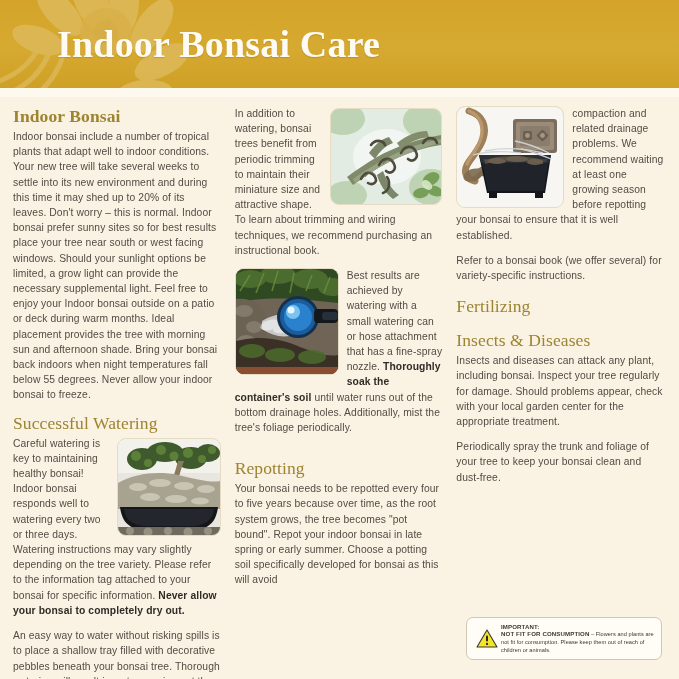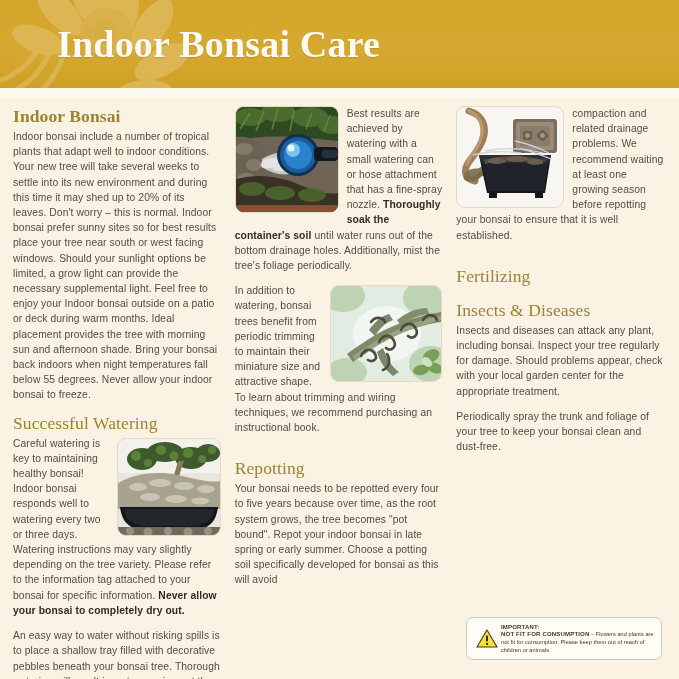--- a/index.html
+++ b/index.html
@@ -252,20 +252,64 @@
           </div>
           <p class="body"><span>Careful watering is key to maintaining healthy bonsai! Indoor bonsai responds well to watering every two or three days. Watering instructions may vary slightly depending on the tree variety. Please refer to the information tag attached to your bonsai for specific information. </span><b class="em">Never allow your bonsai to completely dry out.</b></p>
         </div>
 
         <p class="body last">An easy way to water without risking spills is to place a shallow tray filled with decorative pebbles beneath your bonsai tree. Thorough watering will result in water running out the</p>
       </div>
 
       <div class="col col-2">
 
         <div class="clearfix">
+          <div class="photo ph-float-right" style="width:110px;height:95px;">
+            <svg viewBox="0 0 110 95" width="110" height="95" xmlns="http://www.w3.org/2000/svg">
+              <rect width="110" height="95" fill="#f0f3ee"></rect>
+              <rect x="0" y="0" width="110" height="95" fill="#e3ece2"></rect>
+              <g fill="#9fbf8c" opacity="0.55">
+                <ellipse cx="12" cy="10" rx="22" ry="16"></ellipse>
+                <ellipse cx="96" cy="12" rx="24" ry="18"></ellipse>
+                <ellipse cx="100" cy="78" rx="22" ry="18"></ellipse>
+                <ellipse cx="16" cy="86" rx="20" ry="14"></ellipse>
+              </g>
+              <g fill="#ffffff" opacity="0.55">
+                <ellipse cx="56" cy="48" rx="34" ry="28"></ellipse>
+              </g>
+              <path d="M110 26 C 86 30 64 38 46 48 C 34 55 24 62 16 68 L22 76 C 32 69 44 60 58 53 C 76 44 94 38 110 36 Z" fill="#7f8a6b"></path>
+              <path d="M110 30 C 88 34 68 42 52 51 C 40 58 30 64 22 70 L24 74 C 34 67 46 59 60 52 C 78 43 94 38 110 34 Z" fill="#98a383"></path>
+              <path d="M38 44 C 44 36 50 30 58 28 L62 34 C 54 37 48 43 44 50 Z" fill="#7b866a"></path>
+              <path d="M66 34 C 76 26 86 22 96 22 L98 28 C 88 29 78 33 70 40 Z" fill="#828d6c"></path>
+              <path d="M52 62 C 56 72 60 80 68 86 L62 90 C 54 84 48 74 46 66 Z" fill="#7b866a"></path>
+              <g fill="none" stroke="#4e4a3c" stroke-width="2.6" stroke-linecap="round">
+                <path d="M30 70 C 34 62 40 62 44 68 C 47 73 42 77 37 74"></path>
+                <path d="M48 56 C 52 48 60 48 63 55 C 66 61 60 66 55 62"></path>
+                <path d="M70 44 C 74 36 82 36 85 43 C 88 49 82 54 77 50"></path>
+                <path d="M92 34 C 96 27 104 28 106 34"></path>
+                <path d="M56 68 C 60 74 58 82 52 84"></path>
+                <path d="M40 36 C 44 30 52 31 54 36"></path>
+              </g>
+              <g fill="none" stroke="#6a6552" stroke-width="1.2" opacity="0.7">
+                <path d="M34 68 C 38 62 42 62 45 67"></path>
+                <path d="M52 55 C 56 49 61 49 63 54"></path>
+              </g>
+              <g fill="#6f9a4d" opacity="0.9">
+                <ellipse cx="100" cy="70" rx="9" ry="6" transform="rotate(-30 100 70)"></ellipse>
+                <ellipse cx="104" cy="82" rx="8" ry="5" transform="rotate(20 104 82)"></ellipse>
+                <ellipse cx="90" cy="84" rx="8" ry="5" transform="rotate(-10 90 84)"></ellipse>
+              </g>
+              <g fill="#d8e6c8" opacity="0.9">
+                <ellipse cx="96" cy="76" rx="6" ry="4" transform="rotate(40 96 76)"></ellipse>
+              </g>
+            </svg>
+          </div>
+          <p class="body">In addition to watering, bonsai trees benefit from periodic trimming to maintain their miniature size and attractive shape. To learn about trimming and wiring techniques, we recommend purchasing an instructional book.</p>
+        </div>
+
+        <div class="clearfix">
           <div class="photo ph-float-left" style="width:102px;height:105px;margin-top:0;">
             <svg viewBox="0 0 102 105" width="102" height="105" xmlns="http://www.w3.org/2000/svg">
               <rect width="102" height="105" fill="#6f6456"></rect>
               <path d="M0 0 L102 0 L102 34 C 70 30 30 26 0 34 Z" fill="#2f4a22"></path>
               <g fill="#4e7030" opacity="0.9">
                 <ellipse cx="14" cy="10" rx="16" ry="9"></ellipse>
                 <ellipse cx="42" cy="6" rx="18" ry="9"></ellipse>
                 <ellipse cx="74" cy="10" rx="18" ry="10"></ellipse>
                 <ellipse cx="96" cy="18" rx="14" ry="9"></ellipse>
               </g>
@@ -300,64 +344,20 @@
               <circle cx="57" cy="43" r="7" fill="#7fc6f2" opacity="0.95"></circle>
               <circle cx="55" cy="41" r="3.5" fill="#e8f6ff"></circle>
               <rect x="78" y="40" width="24" height="14" rx="4" fill="#14181c"></rect>
               <rect x="86" y="43" width="16" height="8" rx="3" fill="#25303a"></rect>
               <rect x="0" y="98" width="102" height="7" fill="#8a4f33"></rect>
             </svg>
           </div>
           <p class="body"><span>Best results are achieved by watering with a small watering can or hose attachment that has a fine-spray nozzle. </span><b class="em">Thoroughly soak the container's soil</b><span> until water runs out of the bottom drainage holes. Additionally, mist the tree's foliage periodically.</span></p>
         </div>
 
-        <div class="clearfix">
-          <div class="photo ph-float-right" style="width:110px;height:95px;">
-            <svg viewBox="0 0 110 95" width="110" height="95" xmlns="http://www.w3.org/2000/svg">
-              <rect width="110" height="95" fill="#f0f3ee"></rect>
-              <rect x="0" y="0" width="110" height="95" fill="#e3ece2"></rect>
-              <g fill="#9fbf8c" opacity="0.55">
-                <ellipse cx="12" cy="10" rx="22" ry="16"></ellipse>
-                <ellipse cx="96" cy="12" rx="24" ry="18"></ellipse>
-                <ellipse cx="100" cy="78" rx="22" ry="18"></ellipse>
-                <ellipse cx="16" cy="86" rx="20" ry="14"></ellipse>
-              </g>
-              <g fill="#ffffff" opacity="0.55">
-                <ellipse cx="56" cy="48" rx="34" ry="28"></ellipse>
-              </g>
-              <path d="M110 26 C 86 30 64 38 46 48 C 34 55 24 62 16 68 L22 76 C 32 69 44 60 58 53 C 76 44 94 38 110 36 Z" fill="#7f8a6b"></path>
-              <path d="M110 30 C 88 34 68 42 52 51 C 40 58 30 64 22 70 L24 74 C 34 67 46 59 60 52 C 78 43 94 38 110 34 Z" fill="#98a383"></path>
-              <path d="M38 44 C 44 36 50 30 58 28 L62 34 C 54 37 48 43 44 50 Z" fill="#7b866a"></path>
-              <path d="M66 34 C 76 26 86 22 96 22 L98 28 C 88 29 78 33 70 40 Z" fill="#828d6c"></path>
-              <path d="M52 62 C 56 72 60 80 68 86 L62 90 C 54 84 48 74 46 66 Z" fill="#7b866a"></path>
-              <g fill="none" stroke="#4e4a3c" stroke-width="2.6" stroke-linecap="round">
-                <path d="M30 70 C 34 62 40 62 44 68 C 47 73 42 77 37 74"></path>
-                <path d="M48 56 C 52 48 60 48 63 55 C 66 61 60 66 55 62"></path>
-                <path d="M70 44 C 74 36 82 36 85 43 C 88 49 82 54 77 50"></path>
-                <path d="M92 34 C 96 27 104 28 106 34"></path>
-                <path d="M56 68 C 60 74 58 82 52 84"></path>
-                <path d="M40 36 C 44 30 52 31 54 36"></path>
-              </g>
-              <g fill="none" stroke="#6a6552" stroke-width="1.2" opacity="0.7">
-                <path d="M34 68 C 38 62 42 62 45 67"></path>
-                <path d="M52 55 C 56 49 61 49 63 54"></path>
-              </g>
-              <g fill="#6f9a4d" opacity="0.9">
-                <ellipse cx="100" cy="70" rx="9" ry="6" transform="rotate(-30 100 70)"></ellipse>
-                <ellipse cx="104" cy="82" rx="8" ry="5" transform="rotate(20 104 82)"></ellipse>
-                <ellipse cx="90" cy="84" rx="8" ry="5" transform="rotate(-10 90 84)"></ellipse>
-              </g>
-              <g fill="#d8e6c8" opacity="0.9">
-                <ellipse cx="96" cy="76" rx="6" ry="4" transform="rotate(40 96 76)"></ellipse>
-              </g>
-            </svg>
-          </div>
-          <p class="body">In addition to watering, bonsai trees benefit from periodic trimming to maintain their miniature size and attractive shape. To learn about trimming and wiring techniques, we recommend purchasing an instructional book.</p>
-        </div>
-
         <h2 class="sec spaced">Repotting</h2>
         <p class="body last">Your bonsai needs to be repotted every four to five years because over time, as the root system grows, the tree becomes "pot bound". Repot your indoor bonsai in late spring or early summer. Choose a potting soil specifically developed for bonsai as this will avoid</p>
       </div>
 
       <div class="col col-3">
         <div class="clearfix">
           <div class="photo ph-float-left" style="width:106px;height:100px;margin-top:0;">
             <svg viewBox="0 0 106 100" width="106" height="100" xmlns="http://www.w3.org/2000/svg">
               <rect width="106" height="100" fill="#f7f6f2"></rect>
               <path d="M12 4 C 26 8 30 20 26 32 C 22 44 14 50 10 58 C 6 66 10 72 18 74" fill="none" stroke="#9d8059" stroke-width="7" stroke-linecap="round"></path>
@@ -395,20 +395,21 @@
                 <path d="M94 52 C 84 48 74 44 64 42"></path>
               </g>
               <rect x="32" y="86" width="8" height="5" fill="#14161a"></rect>
               <rect x="78" y="86" width="8" height="5" fill="#14161a"></rect>
               <rect x="0" y="93" width="106" height="7" fill="#f7f6f2"></rect>
             </svg>
           </div>
           <p class="body">compaction and related drainage problems. We recommend waiting at least one growing season before repotting your bonsai to ensure that it is well established.</p>
         </div>
 
+        <p class="body">Refer to a bonsai book (we offer several) for variety-specific instructions.</p>
 
         <h2 class="sec spaced">Fertilizing</h2>
 
         <h2 class="sec spaced">Insects &amp; Diseases</h2>
         <p class="body">Insects and diseases can attack any plant, including bonsai. Inspect your tree regularly for damage. Should problems appear, check with your local garden center for the appropriate treatment.</p>
         <p class="body last">Periodically spray the trunk and foliage of your tree to keep your bonsai clean and dust-free.</p>
       </div>
 
     </div>
   </div>

